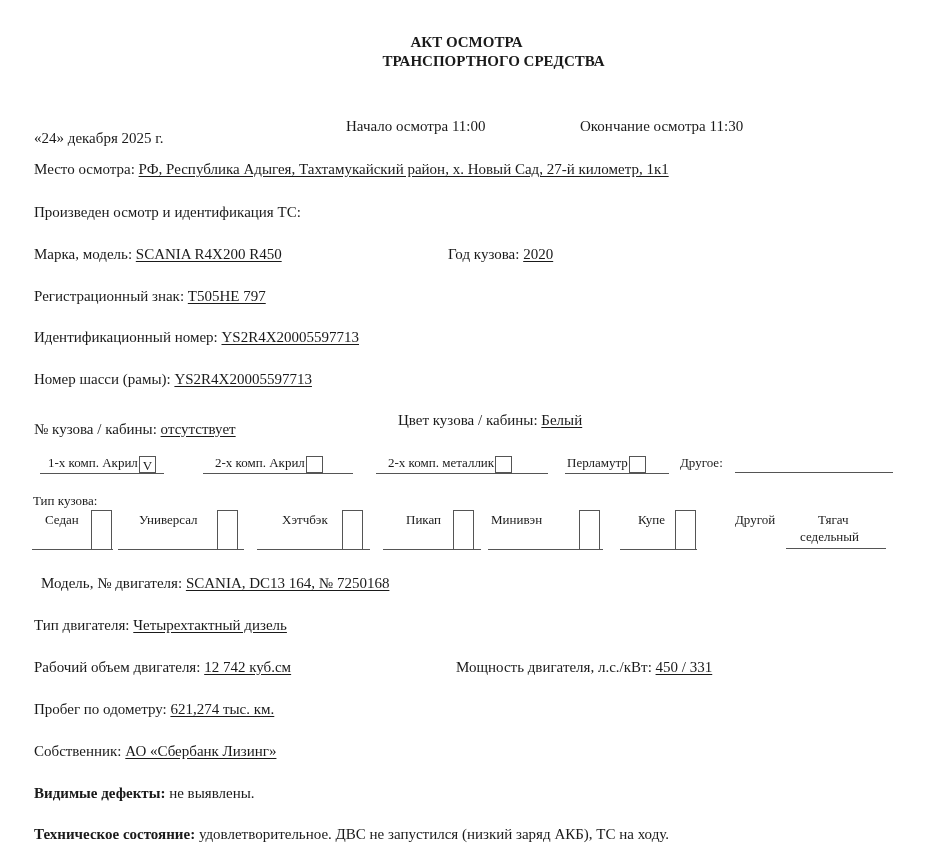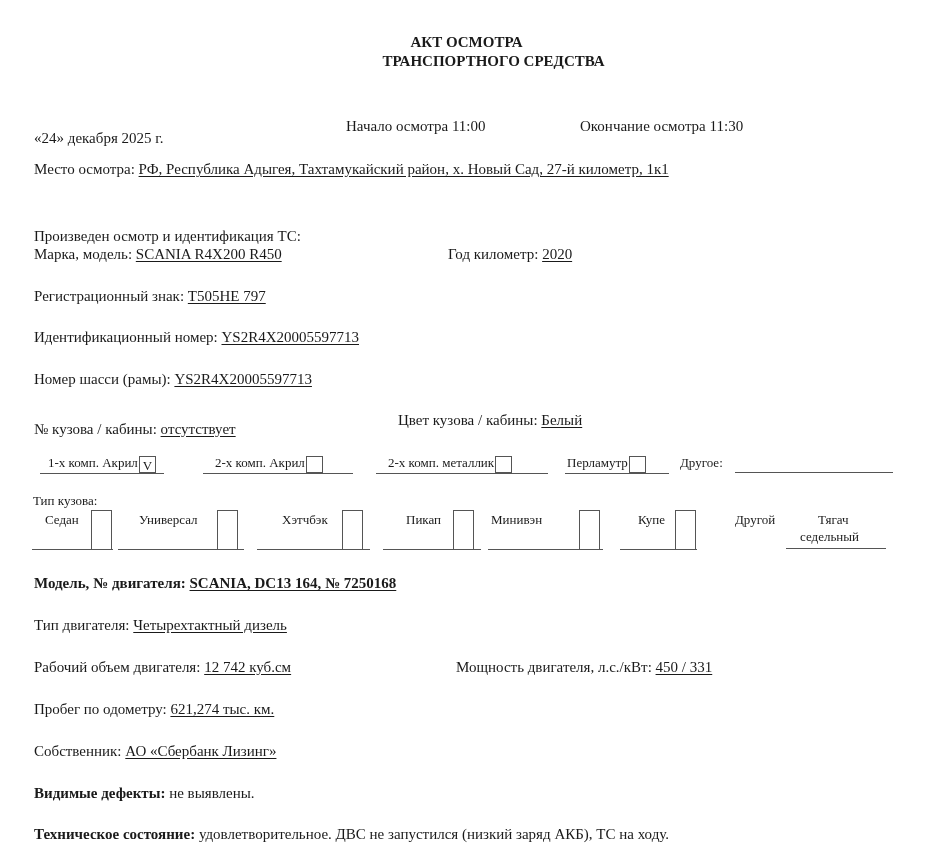--- a/index.html
+++ b/index.html
@@ -30,27 +30,27 @@
   <div class="abs title" style="top:52px;margin-left:27px;">ТРАНСПОРТНОГО СРЕДСТВА</div>
 
   <div class="abs" style="left:34px; top:117px;margin-top:12px;">«24» декабря 2025 г.</div>
   <div class="abs" style="left:346px; top:117px;">Начало осмотра 11:00</div>
   <div class="abs" style="left:580px; top:117px;">Окончание осмотра 11:30</div>
 
   <div class="abs" style="left:34px; top:160px;">
     <span>Место осмотра: </span><span class="u">РФ, Республика Адыгея, Тахтамукайский район, х. Новый Сад, 27-й километр, 1к1</span>
   </div>
 
-  <div class="abs" style="left:34px; top:203px;margin-top:24px;">Произведен осмотр и идентификация ТС:</div>
+  <div class="abs" style="left:34px; top:203px;">Произведен осмотр и идентификация ТС:</div>
 
   <div class="abs" style="left:34px; top:245px;">
     <span>Марка, модель: </span><span class="u">SCANIA R4X200 R450</span>
   </div>
   <div class="abs" style="left:448px; top:245px;">
-    <span>Год километр: </span><span class="u">2020</span>
+    <span>Год кузова: </span><span class="u">2020</span>
   </div>
 
   <div class="abs" style="left:34px; top:287px;">
     <span>Регистрационный знак: </span><span class="u">Т505НЕ 797</span>
   </div>
 
   <div class="abs" style="left:34px; top:328px;">
     <span>Идентификационный номер: </span><span class="u">YS2R4X20005597713</span>
   </div>
 
@@ -112,21 +112,21 @@
 
   <div class="abs small" style="left:638px; top:511px;text-align:center;">Купе</div>
   <div class="tall-box" style="left:675px; top:510px;"></div>
   <div class="ul-line" style="left:620px; top:549px; width:77px;"></div>
 
   <div class="abs small" style="left:735px; top:511px;">Другой</div>
   <div class="abs small" style="left:818px; top:511px; line-height:17px;">Тягач</div>
   <div class="abs small" style="left:800px; top:528px; line-height:17px;">седельный</div>
   <div class="ul-line" style="left:786px; top:548px; width:100px;"></div>
 
-  <div class="abs" style="left:34px; top:574px;font-weight:bold;">
+  <div class="abs" style="left:41px; top:574px;">
     <span>Модель, № двигателя: </span><span class="u">SCANIA, DC13 164, № 7250168</span>
   </div>
 
   <div class="abs" style="left:34px; top:616px;text-align:right;">
     <span>Тип двигателя: </span><span class="u">Четырехтактный дизель</span>
   </div>
 
   <div class="abs" style="left:34px; top:658px;">
     <span>Рабочий объем двигателя: </span><span class="u">12 742 куб.см</span>
   </div>

